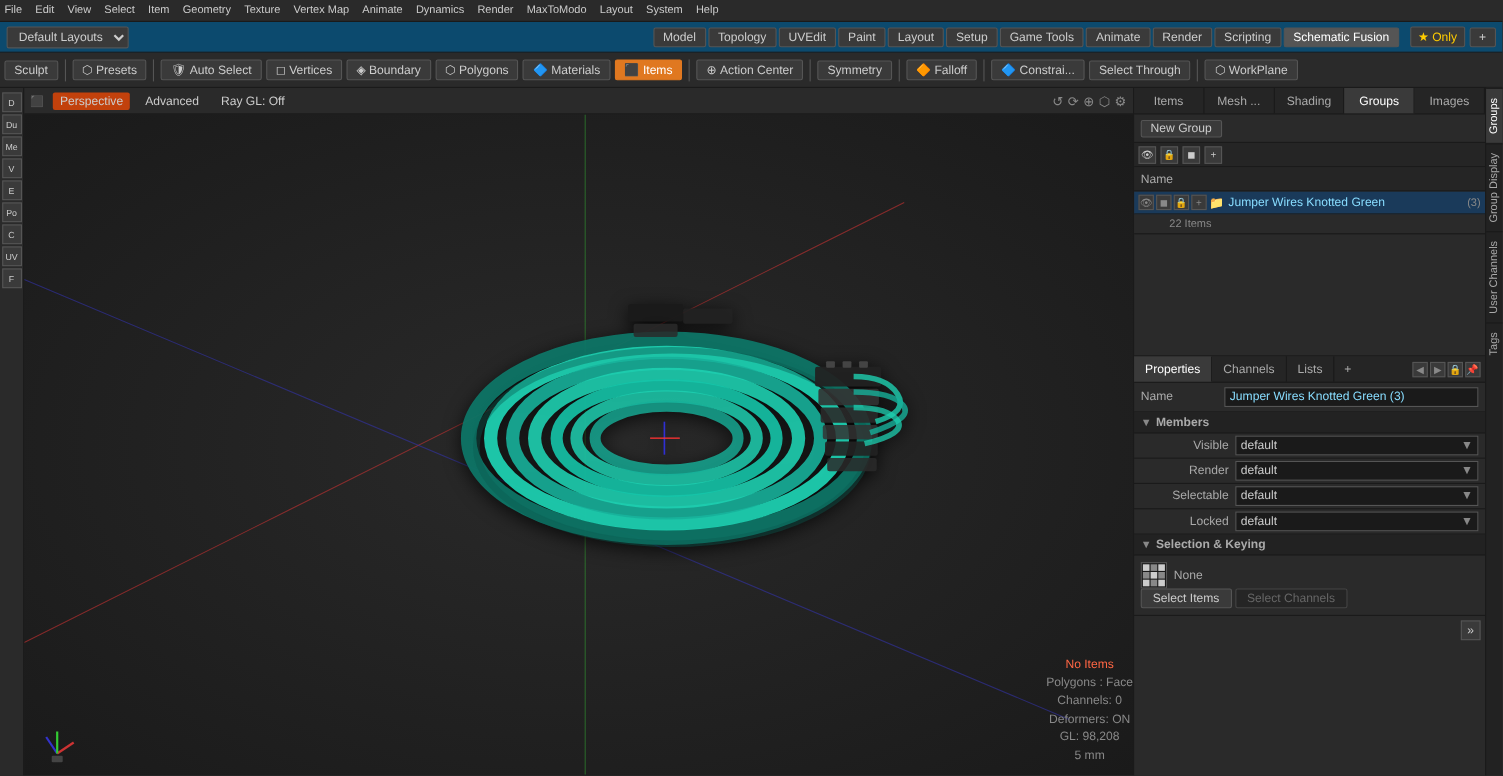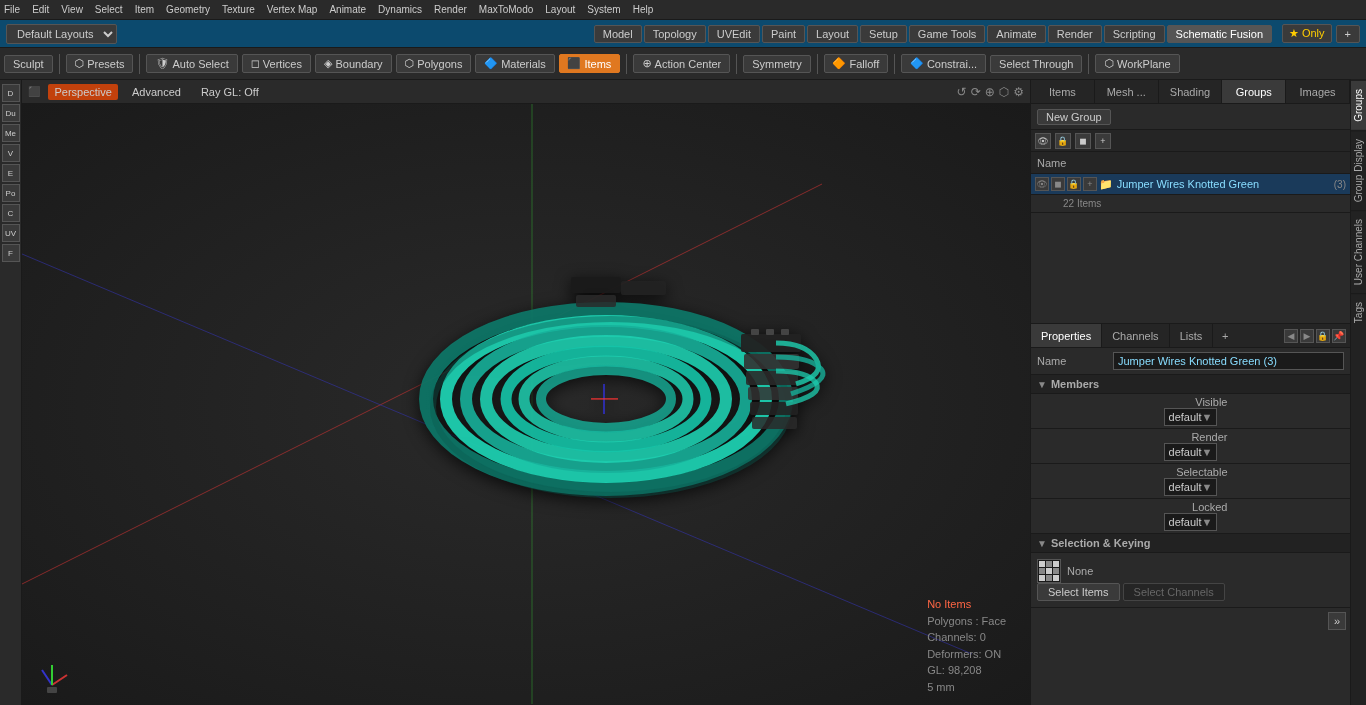--- a/index.html
+++ b/index.html
@@ -38,21 +38,21 @@
     .vp-tab.active { background: #c2410c; border-radius: 2px; }
     .vp-icons { margin-left: auto; display: flex; gap: 4px; }
     .vp-icon { color: #888; font-size: 12px; cursor: pointer; }
 
     #viewport-canvas { width: 100%; height: calc(100% - 24px); position: relative; background: radial-gradient(ellipse at center, #2a2a2a 0%, #1a1a1a 100%); }
 
     
     #cable-coil { position: absolute; top: 50%; left: 50%; transform: translate(-30%, -55%); }
 
     
-    #status-overlay { position: absolute; bottom: 10px; right: 24px; text-align: left; color: #888; font-size: 11px; line-height: 1.5; }
+    #status-overlay { position: absolute; bottom: 10px; right: 0; text-align: center; color: #888; font-size: 11px; line-height: 1.5; }
     .status-highlight { color: #ff6644; }
 
     
     #corner-widget { position: absolute; bottom: 10px; left: 10px; width: 40px; height: 40px; }
 
     
     #right-panel { width: 320px; background: #2a2a2a; border-left: 1px solid #1a1a1a; display: flex; flex-direction: column; }
 
     
     #rp-top-tabs { display: flex; background: #252525; border-bottom: 1px solid #1a1a1a; height: 24px; }
@@ -88,21 +88,21 @@
     .pp-icon { width: 14px; height: 14px; background: #3a3a3a; border: 1px solid #555; color: #888; font-size: 9px; cursor: pointer; display: flex; align-items: center; justify-content: center; }
 
     #pp-name-row { display: flex; align-items: center; padding: 4px 6px; border-bottom: 1px solid #1a1a1a; gap: 6px; }
     .pp-label { color: #aaa; font-size: 11px; min-width: 70px; }
     .pp-input { flex: 1; background: #1a1a1a; border: 1px solid #555; color: #88ddff; padding: 2px 4px; font-size: 11px; }
 
     .pp-section-header { display: flex; align-items: center; padding: 3px 6px; background: #222; border-bottom: 1px solid #1a1a1a; cursor: pointer; }
     .pp-section-arrow { color: #888; margin-right: 4px; font-size: 10px; }
     .pp-section-label { color: #aaa; font-size: 11px; font-weight: bold; }
 
-    .pp-row { display: flex; align-items: center; padding: 2px 6px; border-bottom: 1px solid #1a1a1a; flex-direction: column; }
+    .pp-row { display: flex; align-items: center; padding: 2px 6px; border-bottom: 1px solid #1a1a1a; }
     .pp-row-label { color: #aaa; font-size: 11px; min-width: 80px; text-align: right; margin-right: 6px; }
     .pp-dropdown { flex: 1; background: #1a1a1a; border: 1px solid #555; color: #ccc; padding: 2px 4px; font-size: 11px; display: flex; align-items: center; justify-content: space-between; cursor: pointer; }
     .pp-dropdown-arrow { color: #888; }
 
     .pp-keying-section { padding: 6px; }
     .pp-keying-row { display: flex; align-items: center; gap: 6px; margin-bottom: 0; }
     .pp-keying-icon { width: 24px; height: 24px; background: #1a1a1a; border: 1px solid #555; display: flex; align-items: center; justify-content: center; }
     .pp-keying-dots { display: grid; grid-template-columns: repeat(3, 6px); gap: 1px; }
     .pp-dot { width: 6px; height: 6px; background: #888; }
     .pp-dot.active { background: #ccc; }

